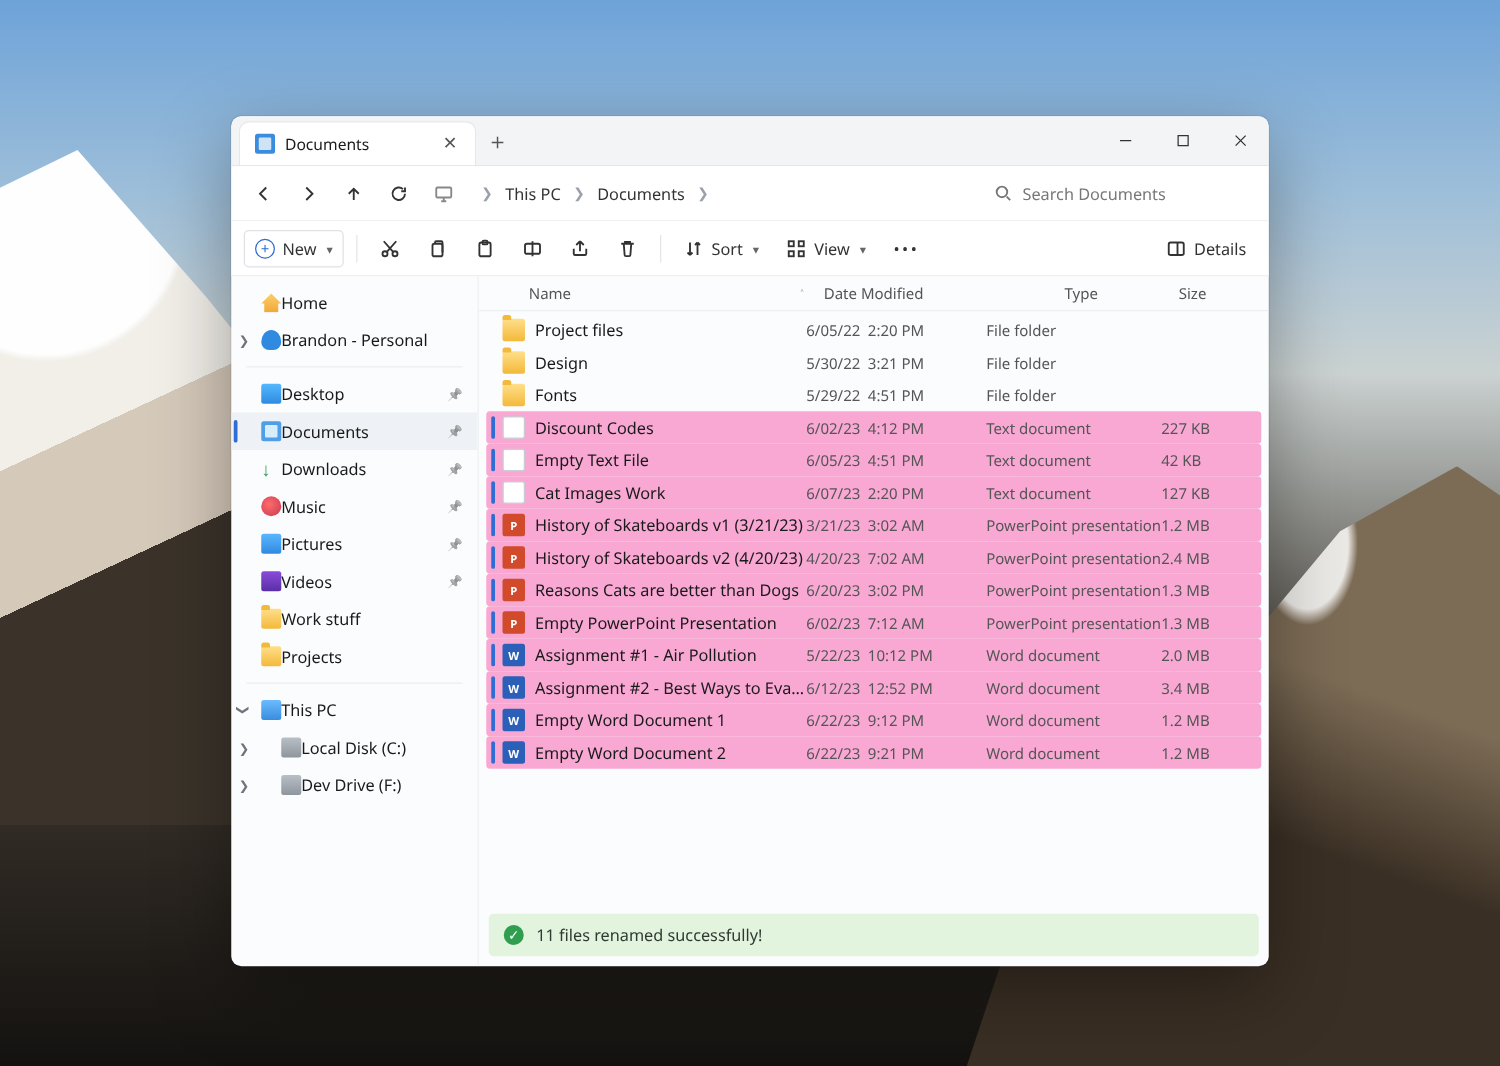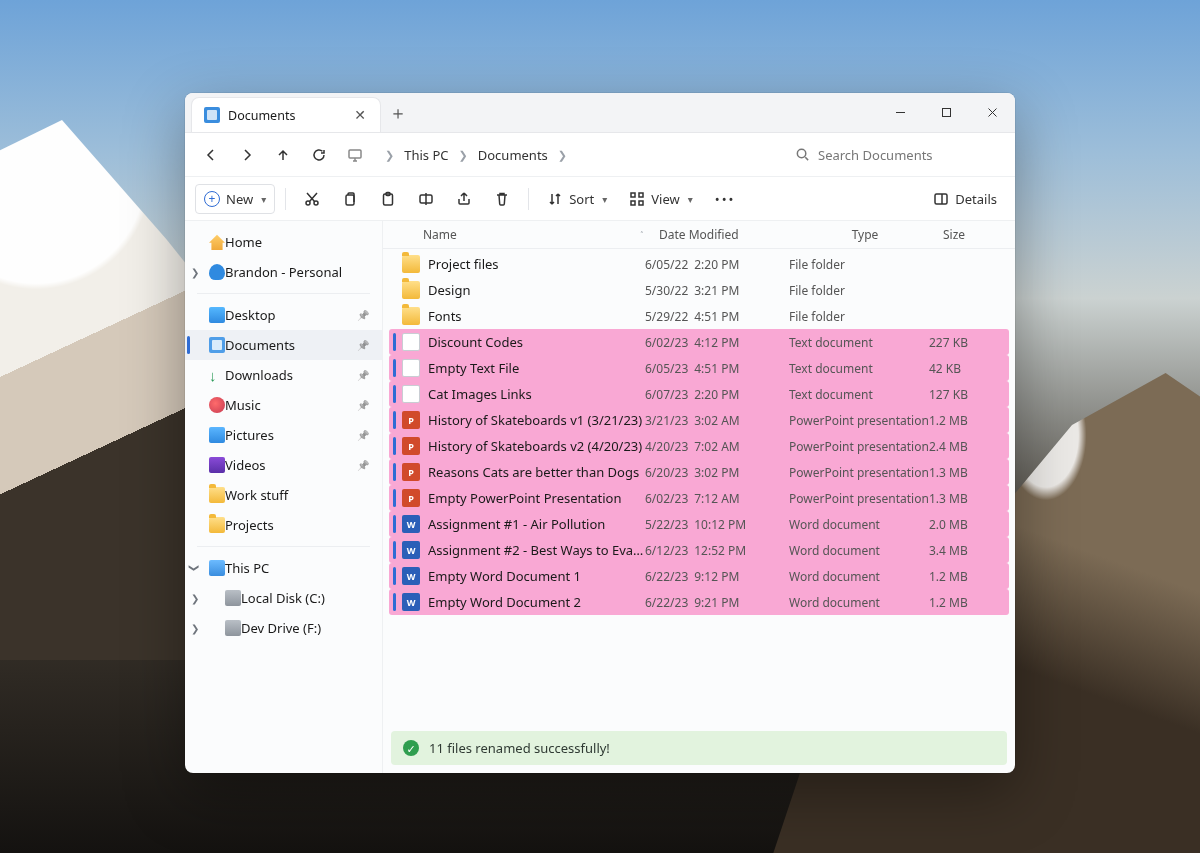--- a/index.html
+++ b/index.html
@@ -408,21 +408,21 @@
               <span class="sel-bar"></span>
               <span class="fico fi-txt"></span>
               <span class="r-name">Empty Text File</span>
               <span class="r-date"><span>6/05/23</span><span class="t">4:51 PM</span></span>
               <span class="r-type">Text document</span>
               <span class="r-size">42 KB</span>
             </div>
             <div class="row sel">
               <span class="sel-bar"></span>
               <span class="fico fi-txt"></span>
-              <span class="r-name">Cat Images Links</span>
+              <span class="r-name">Cat Images Work</span>
               <span class="r-date"><span>6/07/23</span><span class="t">2:20 PM</span></span>
               <span class="r-type">Text document</span>
               <span class="r-size">127 KB</span>
             </div>
             <div class="row sel">
               <span class="sel-bar"></span>
               <span class="fico fi-ppt">P</span>
               <span class="r-name">History of Skateboards v1 (3/21/23)</span>
               <span class="r-date"><span>3/21/23</span><span class="t">3:02 AM</span></span>
               <span class="r-type">PowerPoint presentation</span>

